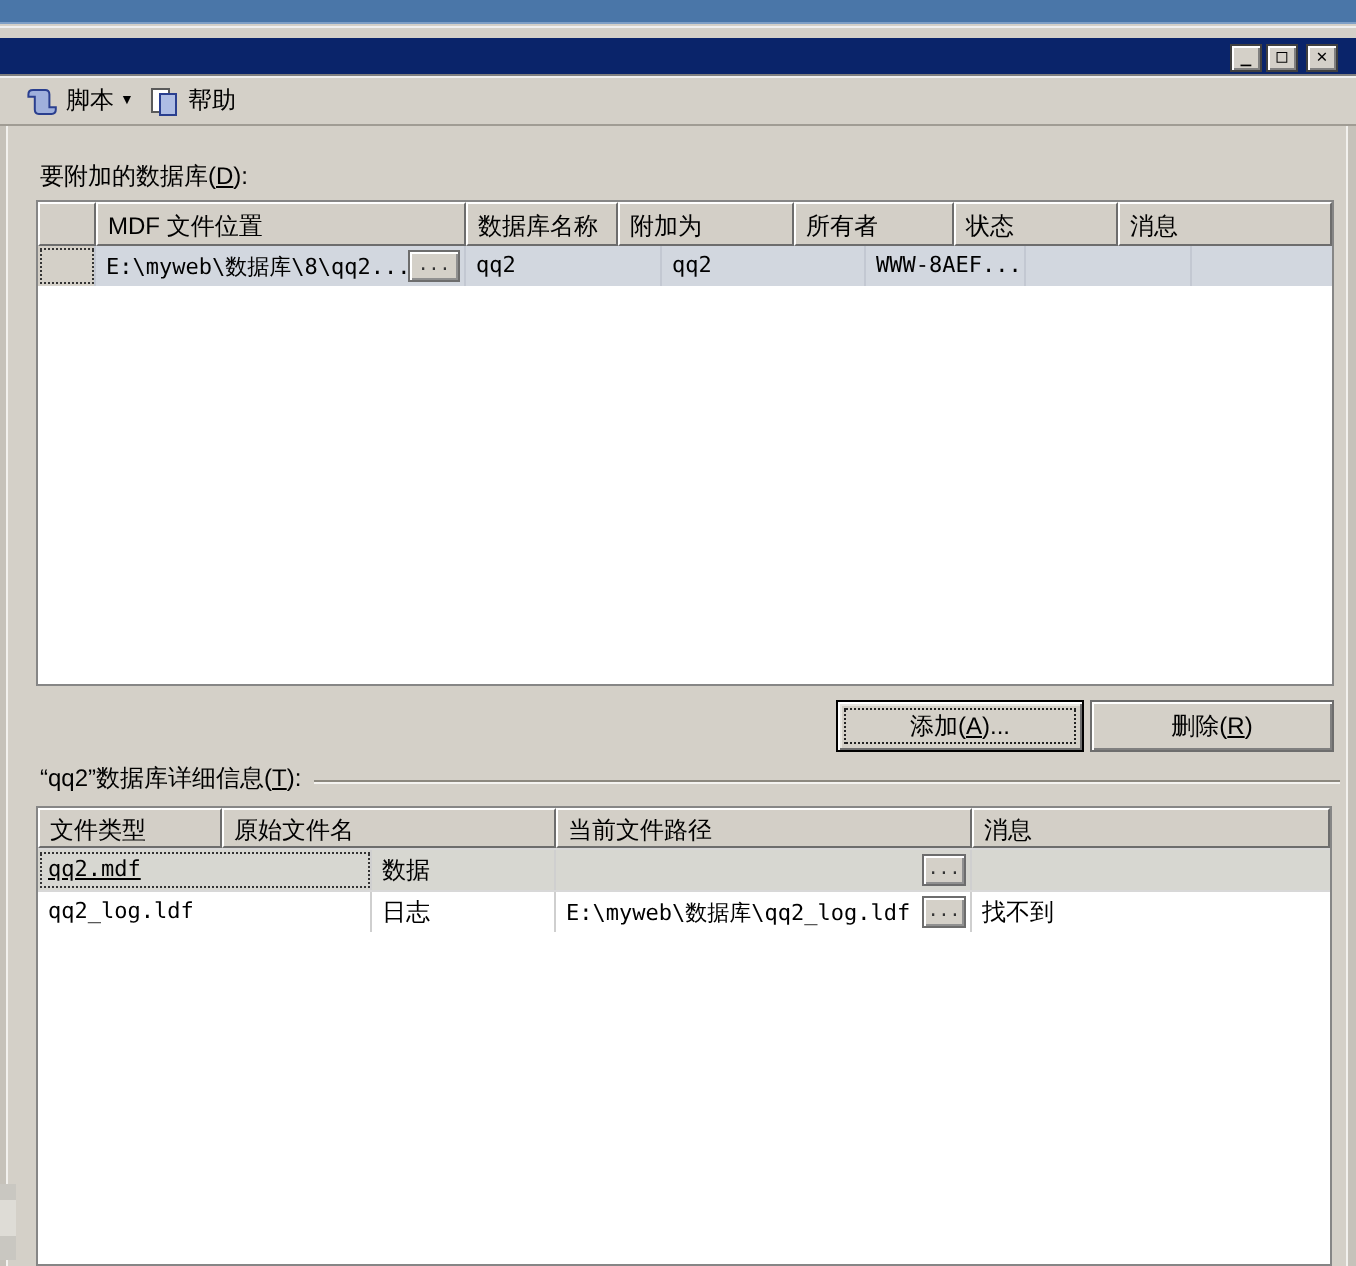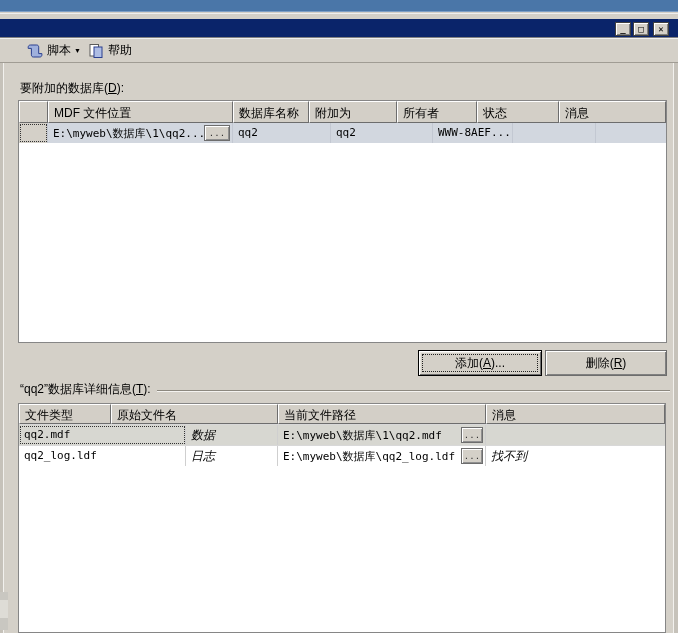--- a/index.html
+++ b/index.html
@@ -19,21 +19,21 @@
     width:16px; height:14px; background:#d4d0c8; border:1px solid #404040;
     box-shadow: inset 1px 1px 0 #ffffff, inset -1px -1px 0 #808080;
     font-family:"DejaVu Sans Mono", monospace; font-size:9px; font-weight:bold; line-height:11px;
     text-align:center; padding:0; cursor:default;
   }
   .winbtn.close { margin-left:2px; }
   
   .toolbar {
     position:absolute; left:0; top:38px; width:678px; height:25px; background:#d4d0c8;
     border-top:1px solid #efefef; border-bottom:1px solid #a09c94;
-    display:flex; align-items:center; padding-left:24px;
+    display:flex; align-items:center; padding-left:10px;
   }
   .tb-item { display:flex; align-items:center; gap:4px; padding:2px 3px; }
   .tb-caret { font-size:7px; padding:2px 4px 2px 0; }
   .tb-icon { width:16px; height:16px; display:inline-block; }
   
   .body { position:absolute; left:0; top:63px; width:678px; height:570px; background:#d4d0c8; }
   .edge-left { position:absolute; left:0; top:63px; width:4px; height:570px; background:#c6c2ba; border-right:1px solid #f2f1ee; }
   .edge-right { position:absolute; right:0; top:63px; width:5px; height:570px; background:#c6c2ba; border-left:1px solid #f2f1ee; }
   .scroll-remnant { position:absolute; left:0; top:592px; width:8px; height:38px; background:#c9c7c1; }
   .scroll-remnant .thumb { position:absolute; left:0; top:8px; width:8px; height:18px; background:#dedcd6; }
@@ -47,27 +47,27 @@
   .hc {
     height:22px; background:#d3cfc7; padding:3px 5px 0 5px; font-size:12px; white-space:nowrap; overflow:hidden;
     border-top:1px solid #ffffff; border-left:1px solid #ffffff;
     border-right:1px solid #6d6d6d; border-bottom:1px solid #6d6d6d;
   }
   .grid-bottom .hc { height:20px; padding-top:2px; }
   .dc {
     height:20px; padding:3px 5px 0 5px; font-family:"DejaVu Sans Mono", monospace; font-size:11px;
     white-space:nowrap; overflow:hidden; position:relative; border-right:1px solid #cfcfcf;
   }
-  .dc.cjk { font-family:"Liberation Sans", sans-serif; font-size:12px; padding-top:2px;font-style:italic; }
+  .dc.cjk { font-family:"Liberation Sans", sans-serif; font-size:12px; padding-top:2px; }
   .row-sel-top { background:#d2d7df; }
   .row-sel-top .dc { border-right:1px solid #c3c8d2; }
   .row-sel-bottom { background:#d7d7d1; }
   .grid-bottom .grow + .grow { border-top:1px solid #d8d8d8; }
   .selector-cell { background:#d4d0c8; border-right:1px solid #808080; }
-  .focus-dotted { outline:1px dotted #333; outline-offset:-2px; }
+  .focus-dotted { outline:1px dotted #333; outline-offset:-2px;text-decoration:underline; }
   .browse {
     position:absolute; right:2px; top:2px; width:26px; height:16px;
     background:#d4d0c8; border:1px solid #6d6d6d;
     box-shadow: inset 1px 1px 0 #ffffff, inset -1px -1px 0 #909090;
     font-family:"DejaVu Sans Mono", monospace; font-size:9px; line-height:10px; text-align:center; cursor:default; color:#333;
   }
   .grid-bottom .browse { width:22px; }
   
   .btn {
     position:absolute; height:26px; background:#d4d0c8; border:1px solid #6d6d6d;
@@ -136,21 +136,21 @@
       <div class="hc" style="width:185px">MDF 文件位置</div>
       <div class="hc" style="width:76px">数据库名称</div>
       <div class="hc" style="width:88px">附加为</div>
       <div class="hc" style="width:80px">所有者</div>
       <div class="hc" style="width:82px">状态</div>
       <div class="hc" style="flex:1">消息</div>
     </div>
     <div class="grow row-sel-top">
       <div class="dc selector-cell focus-dotted" style="width:29px"></div>
       <div class="dc" style="width:185px">
-        <span>E:\myweb\数据库\1\qq2...</span>
+        <span>E:\myweb\数据库\8\qq2...</span>
         <button class="browse">...</button>
       </div>
       <div class="dc" style="width:98px">qq2</div>
       <div class="dc" style="width:102px">qq2</div>
       <div class="dc" style="width:80px">WWW-8AEF...</div>
       <div class="dc" style="width:83px"></div>
       <div class="dc" style="flex:1;border-right:none"></div>
     </div>
   </div>
 
@@ -174,21 +174,20 @@
     <div class="grow">
       <div class="hc" style="width:92px">文件类型</div>
       <div class="hc" style="width:167px">原始文件名</div>
       <div class="hc" style="width:208px">当前文件路径</div>
       <div class="hc" style="flex:1">消息</div>
     </div>
     <div class="grow row-sel-bottom">
       <div class="dc focus-dotted" style="width:167px">qq2.mdf</div>
       <div class="dc cjk" style="width:92px">数据</div>
       <div class="dc" style="width:208px">
-        <span>E:\myweb\数据库\1\qq2.mdf</span>
         <button class="browse">...</button>
       </div>
       <div class="dc cjk" style="flex:1;border-right:none"></div>
     </div>
     <div class="grow">
       <div class="dc" style="width:167px">qq2_log.ldf</div>
       <div class="dc cjk" style="width:92px">日志</div>
       <div class="dc" style="width:208px">
         <span>E:\myweb\数据库\qq2_log.ldf</span>
         <button class="browse">...</button>

